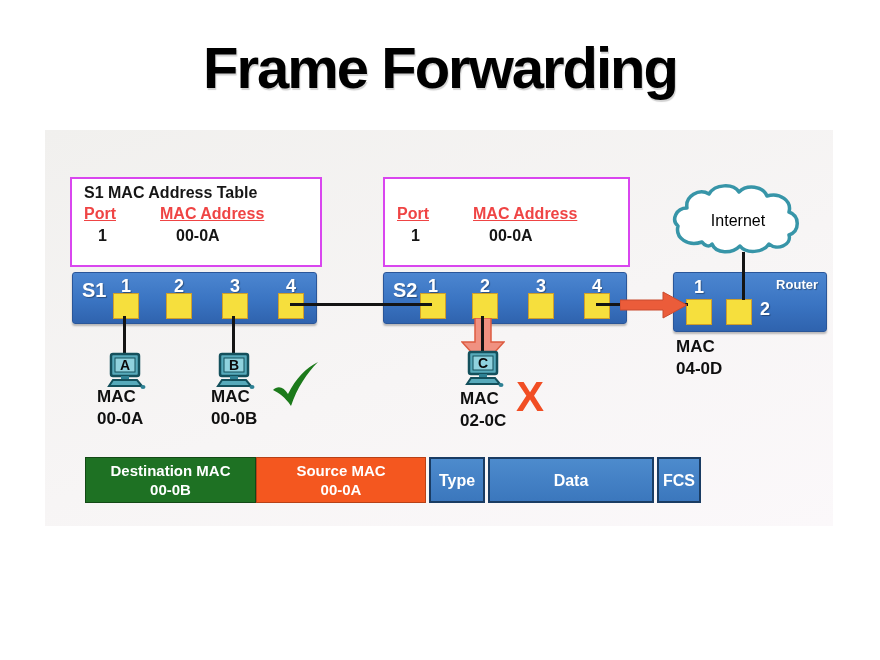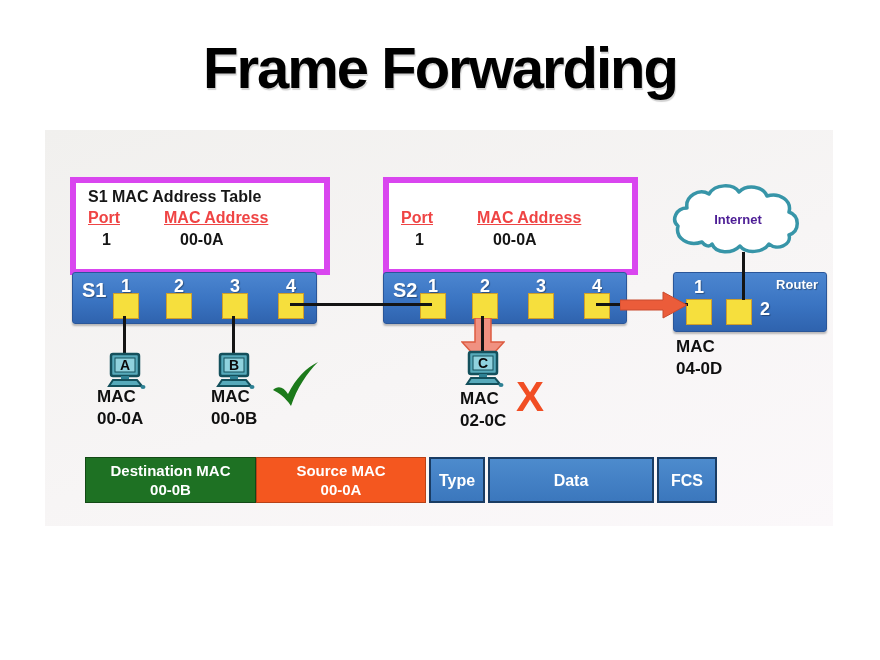--- a/index.html
+++ b/index.html
@@ -6,37 +6,37 @@
   .stage{position:relative;width:880px;height:660px;background:#fff;overflow:hidden;
          font-family:"Liberation Sans",sans-serif;}
   .abs{position:absolute;}
   
   .title{left:0;top:34px;width:880px;text-align:center;font-size:58px;font-weight:bold;
          letter-spacing:-2px;color:#000;text-shadow:1px 2px 1px rgba(0,0,0,0.18);}
   
   .panel{left:45px;top:130px;width:788px;height:396px;
          background:linear-gradient(160deg,#f1f0ee 0%,#f7f5f5 55%,#fbf8fa 100%);}
   
-  .mac-table{background:#fff;border:6px solid #d946ef;height:86px;width:248px;}
+  .mac-table{background:#fff;border:2px solid #d946ef;height:86px;width:248px;}
   .mac-table .t-title{position:absolute;left:12px;top:5px;font-size:16px;font-weight:bold;color:#161616;}
   .mac-table .t-h{position:absolute;top:26px;font-size:16px;font-weight:bold;color:#ef4444;text-decoration:underline;}
   .mac-table .t-c{position:absolute;top:48px;font-size:16px;font-weight:bold;color:#161616;}
   
   .swbox{background:linear-gradient(180deg,#4c86d0 0%,#3a74c2 55%,#2f63ae 100%);
          border:1px solid #2a5699;border-radius:3px;box-shadow:0 2px 2px rgba(0,0,0,0.25);}
   .sw-label{position:absolute;left:9px;top:6px;font-size:20px;font-weight:bold;color:#fff;text-shadow:1px 1px 1px rgba(0,0,0,0.35);}
   .port-num{position:absolute;top:3px;width:26px;text-align:center;font-size:18px;font-weight:bold;color:#fff;text-shadow:1px 1px 1px rgba(0,0,0,0.35);}
   .port-sq{position:absolute;width:26px;height:26px;background:#f6df3d;border:1px solid #cf9f2a;box-sizing:border-box;}
   .router-label{position:absolute;right:8px;top:4px;font-size:13px;font-weight:bold;color:#fff;text-shadow:1px 1px 1px rgba(0,0,0,0.35);}
   
   .line{background:#141414;z-index:2;}
   
   .maclbl{font-size:17px;font-weight:bold;color:#101010;line-height:22px;z-index:4;}
   .xmark{font-size:42px;font-weight:800;color:#f14e24;line-height:42px;z-index:4;}
-  .inet-label{font-size:13px;font-weight:bold;color:#4c1d95;}
+  .inet-label{font-size:16px;font-weight:normal;color:#000000;}
   
   .ff{top:457px;height:46px;display:flex;flex-direction:column;align-items:center;justify-content:center;
       color:#fff;font-weight:bold;font-size:15px;line-height:19px;box-sizing:border-box;text-align:center;}
   .ff-green{background:#1e7123;border:1px solid rgba(0,0,0,0.35);}
   .ff-orange{background:#f4571f;border:1px solid rgba(0,0,0,0.25);}
   .ff-blue{background:linear-gradient(180deg,#4d8bcd,#3b77bd);border:2px solid #1a3c63;font-size:16px;}
   .z1{z-index:1;} .z3{z-index:3;} .z4{z-index:4;}
 </style>
 </head>
 <body>
@@ -169,17 +169,17 @@
   <div class="abs ff ff-orange" style="left:256px;width:170px;">
     <div>Source MAC</div>
     <div>00-0A</div>
   </div>
   <div class="abs ff ff-blue" style="left:429px;width:56px;">
     <div>Type</div>
   </div>
   <div class="abs ff ff-blue" style="left:488px;width:166px;">
     <div>Data</div>
   </div>
-  <div class="abs ff ff-blue" style="left:657px;width:60px;">
+  <div class="abs ff ff-blue" style="left:657px;width:44px;">
     <div>FCS</div>
   </div>
 
 </div>
 
 </body></html>

